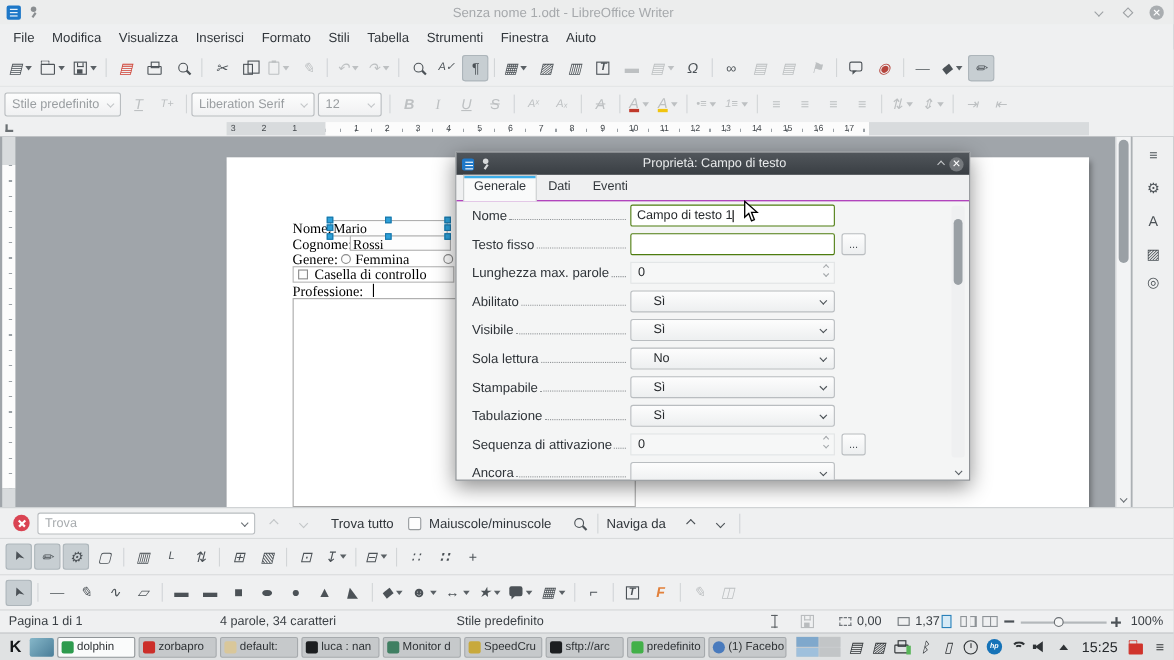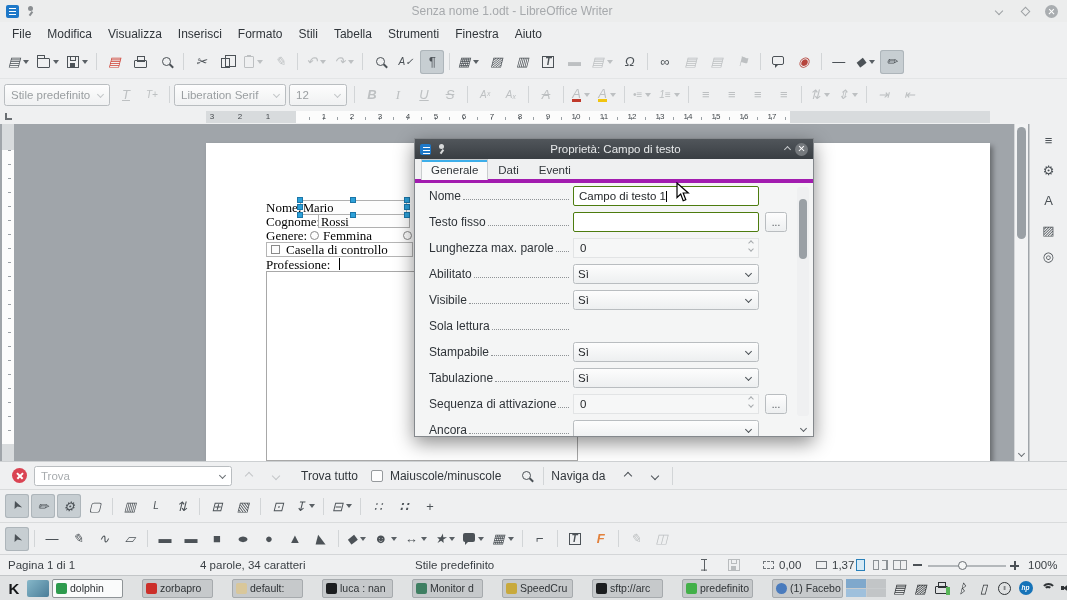--- a/index.html
+++ b/index.html
@@ -102,38 +102,38 @@
 .tarea{position:absolute;border:1px solid #a8a8a8;background:#fff}
 .hdl{position:absolute;width:6px;height:6px;background:#2da0d8;border:1px solid #1a76a8;z-index:3}
 .caret{display:inline-block;width:1px;height:11px;background:#000;vertical-align:-2px}
 .dcaret{position:absolute;width:1px;height:12px;background:#000}
 .vscroll{position:absolute;left:1014px;top:0;width:14px;height:100%;background:#f2f3f4;border-left:1px solid #d5d7d9}
 .vthumb{position:absolute;left:2px;top:3px;width:9px;height:112px;background:#9aa0a5;border-radius:5px}
 .sdown{position:absolute;left:4px;bottom:5px}
 .side-tabs{position:absolute;right:0;top:0;width:38px;height:100%;background:#eff0f1;border-left:1px solid #c8cbcd}
 .side-ic{position:absolute;left:50%;transform:translateX(-50%);width:24px;height:24px;display:flex;align-items:center;justify-content:center;color:#4c5257;font-size:13px}
 
-.dialog{position:absolute;left:414px;top:14px;width:400px;height:299px;background:#f4f5f5;border:1px solid #84888c;box-shadow:0 6px 18px rgba(0,0,0,.45);z-index:40}
+.dialog{position:absolute;left:414px;top:14px;width:468px;height:299px;background:#f4f5f5;border:1px solid #84888c;box-shadow:0 6px 18px rgba(0,0,0,.45);z-index:40}
 .dlg-title{height:20px;background:linear-gradient(#51565b,#393e43);color:#e8eaeb;display:flex;align-items:center;padding:0 5px;gap:5px;font-size:11.5px}
 .dlg-title .dtext{flex:1;text-align:center}
 .dlg-title .ic-writer{width:11px;height:11px}
 .dclose{width:13px;height:13px;border-radius:50%;background:#75797d;position:relative}
 .dclose::before,.dclose::after{content:"";position:absolute;left:3px;top:5.8px;width:7px;height:1.3px;background:#fff}
 .dclose::before{transform:rotate(45deg)}.dclose::after{transform:rotate(-45deg)}
-.dlg-tabs{height:24px;display:flex;padding-left:6px;background:#eff0f1;border-bottom:4px solid #a21caf}
+.dlg-tabs{height:24px;display:flex;padding-left:6px;background:#eff0f1;border-bottom:1px solid #a21caf}
 .dtab{padding:4px 9px 3px;font-size:11.5px;border:1px solid transparent;border-bottom:none;color:#31363b}
 .dtab.active{background:#f9fafa;border-color:#c9ccce;box-shadow:inset 0 2px 0 #3daee9;margin-bottom:-1px;padding-bottom:4px}
 .dlg-body{position:absolute;top:44px;left:0;width:376px;bottom:0;overflow:hidden}
 .drow{height:26px;display:flex;align-items:center;padding-left:14px}
 .lwrap{width:144px;display:flex;align-items:baseline;flex:none}
 .dlabel{font-size:12px;color:#2f3439;white-space:nowrap}
 .dots{flex:1;border-bottom:1px dotted #8f9396;margin:0 4px 3px 2px;min-width:6px}
 .dctl{width:186px;height:20px;position:relative;display:flex;align-items:center;flex:none;font-size:11.5px;color:#26292c}
 .dctl.text{background:#fff;border:1px solid #4d7c0f;border-radius:2px;padding:0 5px}
-.dctl.select{background:linear-gradient(#fdfdfd,#edefF0);border:1px solid #b9bdc0;border-radius:2.5px;padding:0 4px}
+.dctl.select{background:linear-gradient(#fdfdfd,#edefF0);border:1px solid #b9bdc0;border-radius:2.5px;padding:0 20px}
 .dctl.spin{background:#f6f7f7;border:1px solid #e2e4e5;padding:0 6px}
 .selchv{position:absolute;right:7px;top:6px;width:5px;height:5px;border-width:1.4px;border-color:#4c5257}
 .spins{position:absolute;right:5px;top:2px;display:flex;flex-direction:column;gap:2px}
 .dbtn{width:22px;height:20px;margin-left:6px;background:linear-gradient(#fdfdfd,#edeff0);border:1px solid #b9bdc0;border-radius:2.5px;display:flex;align-items:center;justify-content:center;font-size:10px;color:#4c5257;flex:none}
 .dlg-scroll{position:absolute;right:4px;top:48px;bottom:20px;width:12px;background:#eff0f1;border-radius:3px}
 .dsthumb{position:absolute;left:2px;right:2px;top:12px;height:60px;background:#9aa0a5;border-radius:5px}
 .dsdown{position:absolute;right:7px;bottom:5px}
 
 .findbar{position:absolute;top:461px;left:0;width:100%;height:28px;background:#eff0f1;border-top:1px solid #cdd0d2;display:flex;align-items:center;padding-left:12px;gap:7px}
 .fclose{width:15px;height:15px;border-radius:50%;background:#da4453;position:relative;flex:none}
@@ -540,20 +540,24 @@
           <div class="dctl select">
             <span class="dval">Sì</span>
             <i class="ch chd selchv"></i>
           </div>
         </div>
         <div class="drow">
           <div class="lwrap">
             <span class="dlabel">Sola lettura</span>
             <span class="dots"></span>
           </div>
+          <div class="dctl select">
+            <span class="dval">No</span>
+            <i class="ch chd selchv"></i>
+          </div>
         </div>
         <div class="drow">
           <div class="lwrap">
             <span class="dlabel">Stampabile</span>
             <span class="dots"></span>
           </div>
           <div class="dctl select">
             <span class="dval">Sì</span>
             <i class="ch chd selchv"></i>
           </div>
@@ -806,21 +810,21 @@
     </span>
   <span class="sbi" style="left:1010px;top:6px">
       <i class="zplus"></i>
     </span>
   <span class="sbt" style="left:1028px">100%</span>
 </div>
 
 <div class="taskbar">
   <span class="kicon">K</span>
   <span class="pagerthumb"></span>
-  <span id="task-list" style="display:flex;gap:19px">
+  <span id="task-list" style="display:flex;gap:3px">
       <span class="task active">
         <i class="tic" style="background: rgb(46, 155, 78);"></i>
         <span>dolphin</span>
       </span>
       <span class="task">
         <i class="tic" style="background: rgb(204, 47, 42);"></i>
         <span>zorbapro</span>
       </span>
       <span class="task">
         <i class="tic" style="background: rgb(217, 199, 154);"></i>

